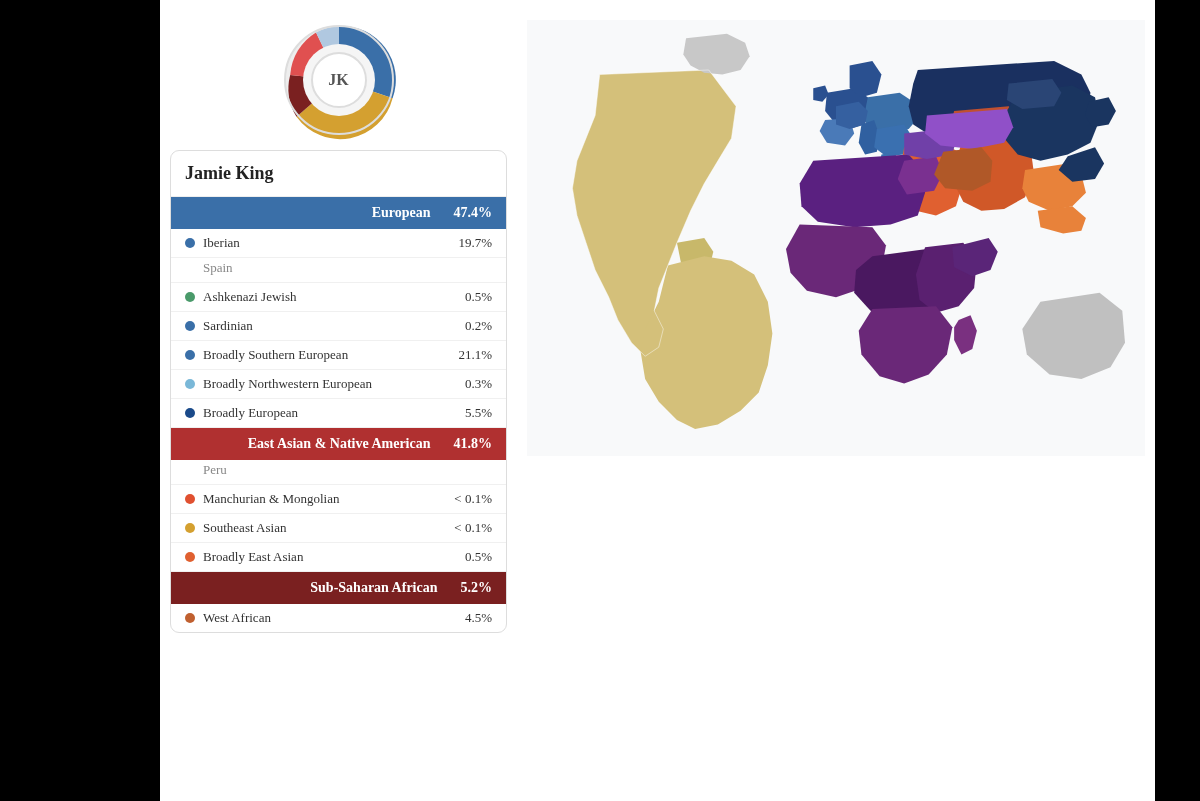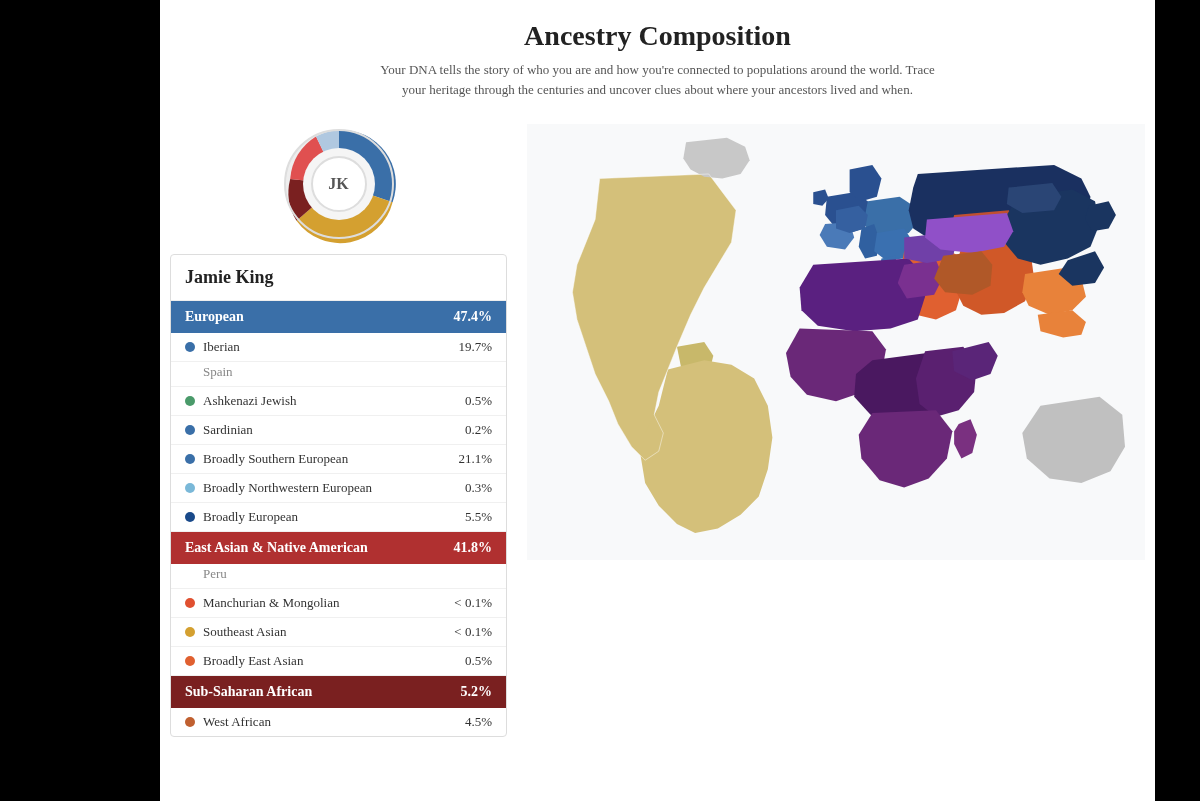--- a/index.html
+++ b/index.html
@@ -84,33 +84,33 @@
       align-items: center;
       justify-content: center;
       font-size: 16px;
       font-weight: bold;
       color: #555;
       border: 2px solid #ddd;
     }
     .ancestry-card {
       background: #fff;
       border: 1px solid #ddd;
-      border-radius: 4px;
+      border-radius: 9px;
       overflow: hidden;
     }
     .person-name {
       padding: 12px 14px;
       font-size: 18px;
       font-weight: bold;
       color: #222;
       border-bottom: 1px solid #eee;
     }
     .category-header {
       display: flex;
-      justify-content: space-between;
+      justify-content: flex-end;
       align-items: center;
       padding: 8px 14px;
       color: #fff;
       font-size: 14px;
       font-weight: bold;
       gap: 23px;
     }
     .category-header.european {
       background: #3a6fa8;
     }
@@ -165,24 +165,20 @@
       height: auto;
     }
   </style>
 </head>
 <body>
 
 <div class="black-bar-left"></div>
 <div class="black-bar-right"></div>
 
 <div class="content-wrapper">
-  <div class="page-header">
-    <h1 class="page-title">Ancestry Composition</h1>
-    <p class="page-subtitle">Your DNA tells the story of who you are and how you're connected to populations around the world. Trace your heritage through the centuries and uncover clues about where your ancestors lived and when.</p>
-  </div>
 
   <div class="main-content">
 
     <div class="left-panel">
       <div class="avatar-section">
         <div class="pie-chart-container">
           <svg viewBox="0 0 120 120" xmlns="http://www.w3.org/2000/svg">
 
             <circle cx="60" cy="60" r="54" fill="#eee"></circle>
 

